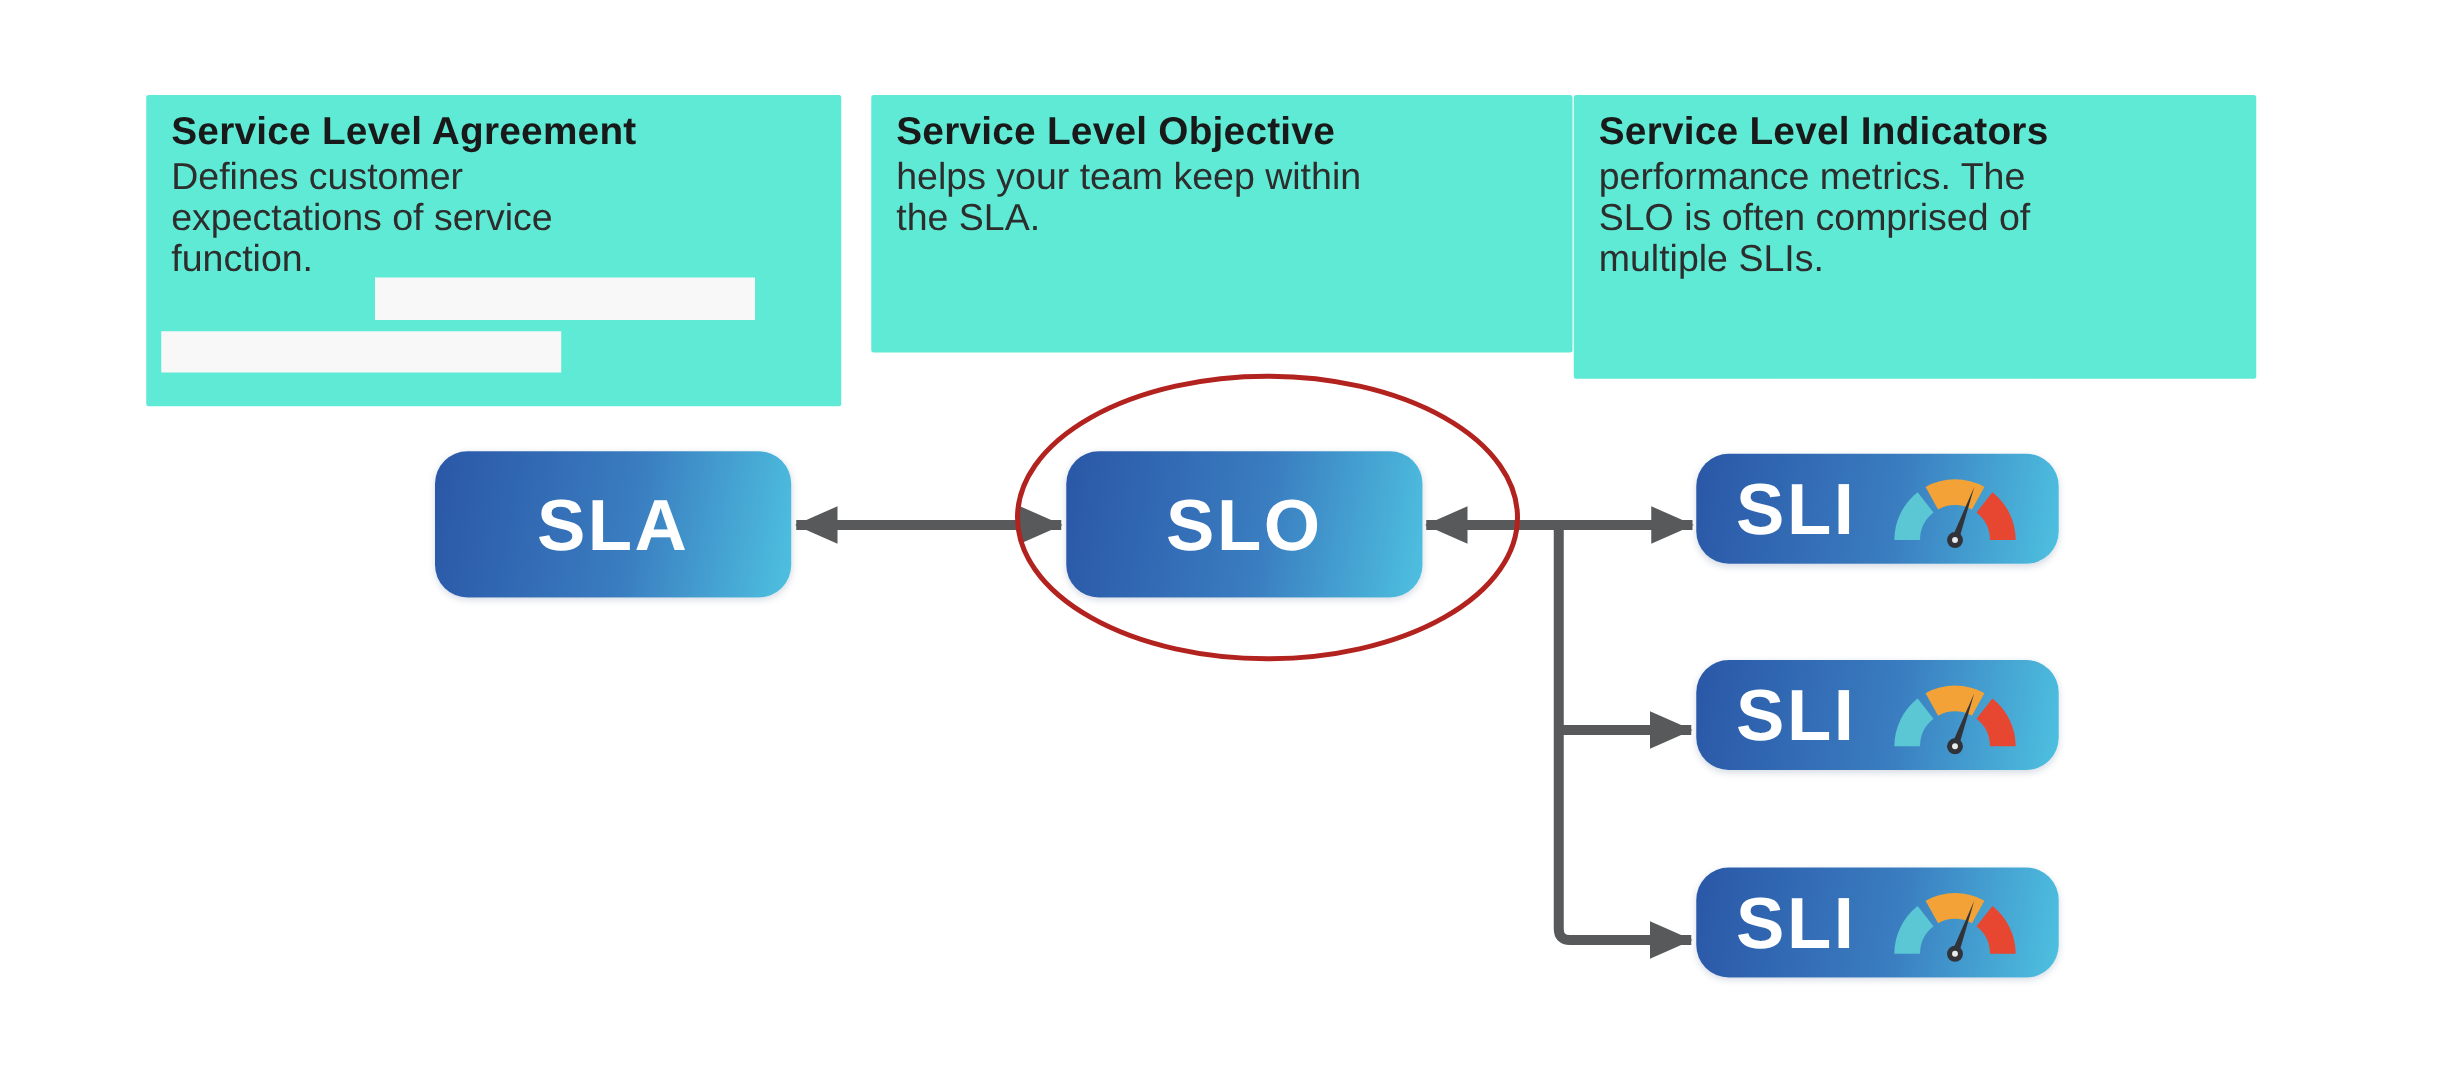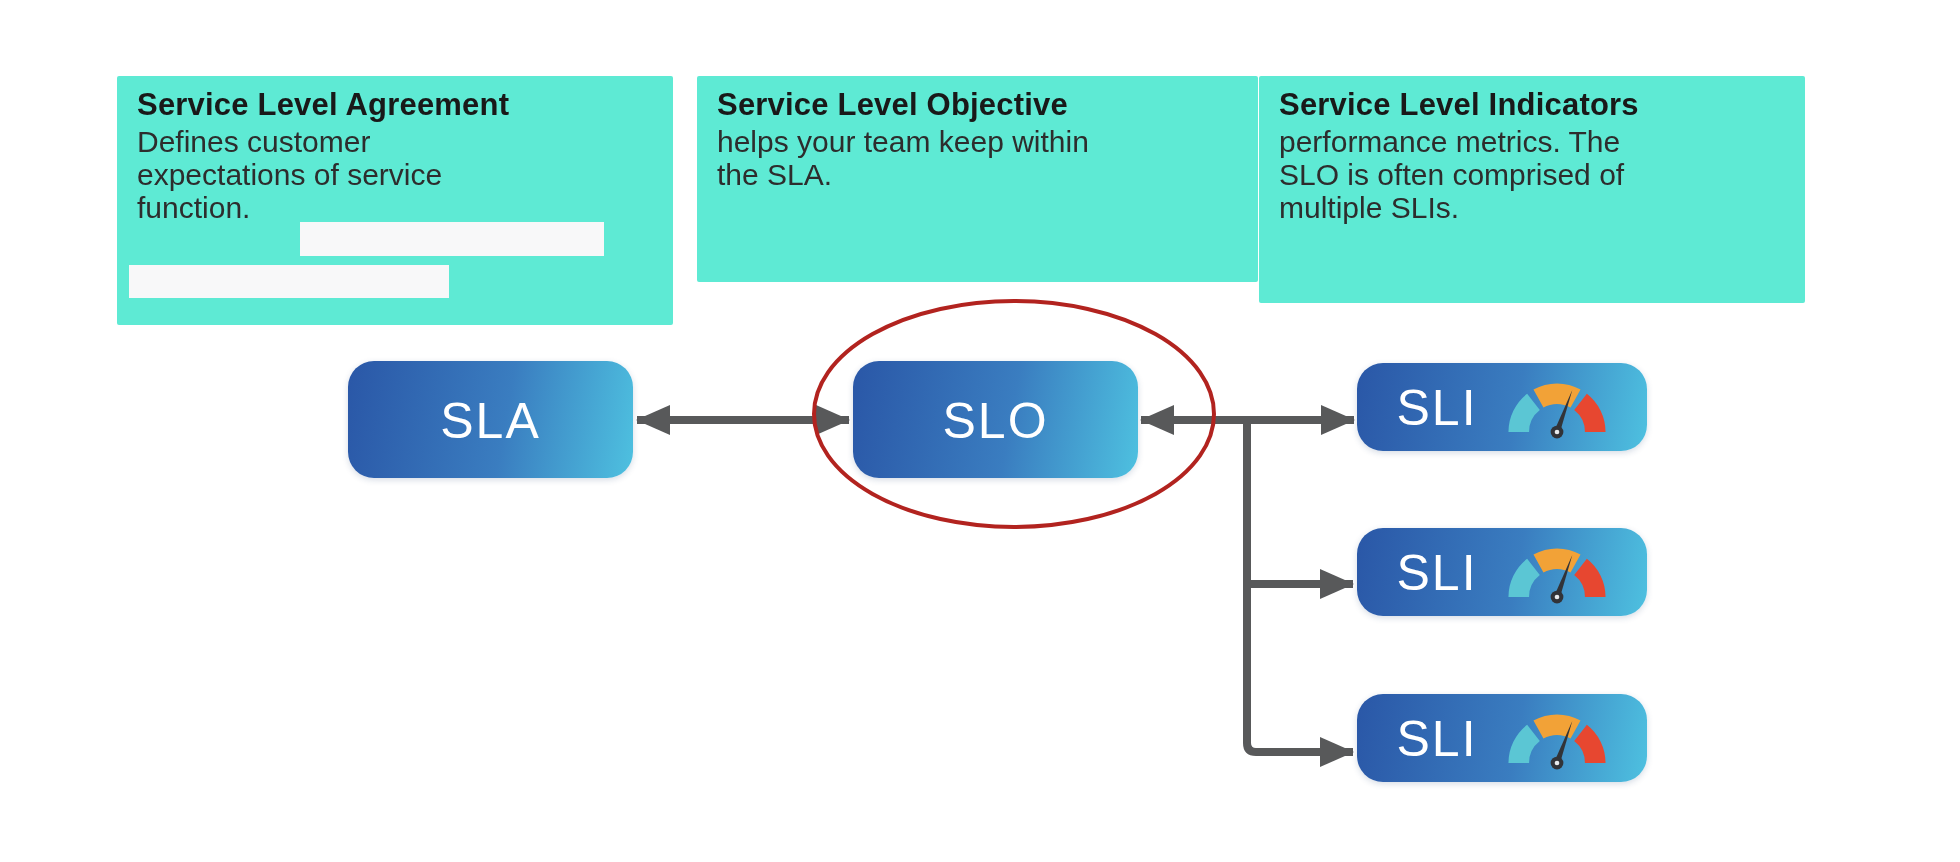--- a/index.html
+++ b/index.html
@@ -24,21 +24,21 @@
   .redact{position:absolute;background:#f8f8f9;}
   .redact-a{left:183px;top:146px;width:304px;height:34px;}
   .redact-b{left:12px;top:189px;width:320px;height:33px;}
   .node{
     position:absolute;z-index:2;border-radius:26px;
     background:linear-gradient(100deg,#2a57a7 0%,#3a7dc0 55%,#4ec1e0 100%);
     display:flex;align-items:center;justify-content:center;
     box-shadow:0 2px 6px rgba(30,60,110,.18);
   }
   .node-label{
-    color:#ffffff;font-size:50px;font-weight:400;letter-spacing:2px;line-height:1;
+    color:#ffffff;font-size:58px;font-weight:700;letter-spacing:2px;line-height:1;
     padding-top:2px;
   }
   .node-sla{left:348px;top:361px;width:285px;height:117px;}
   .node-slo{left:853px;top:361px;width:285px;height:117px;}
   .node-sli{left:1357px;width:290px;height:88px;gap:28px;}
   .sli-1{top:363px;}
   .sli-2{top:528px;}
   .sli-3{top:694px;}
   .gauge{width:102px;height:73px;display:block;}
 </style>

